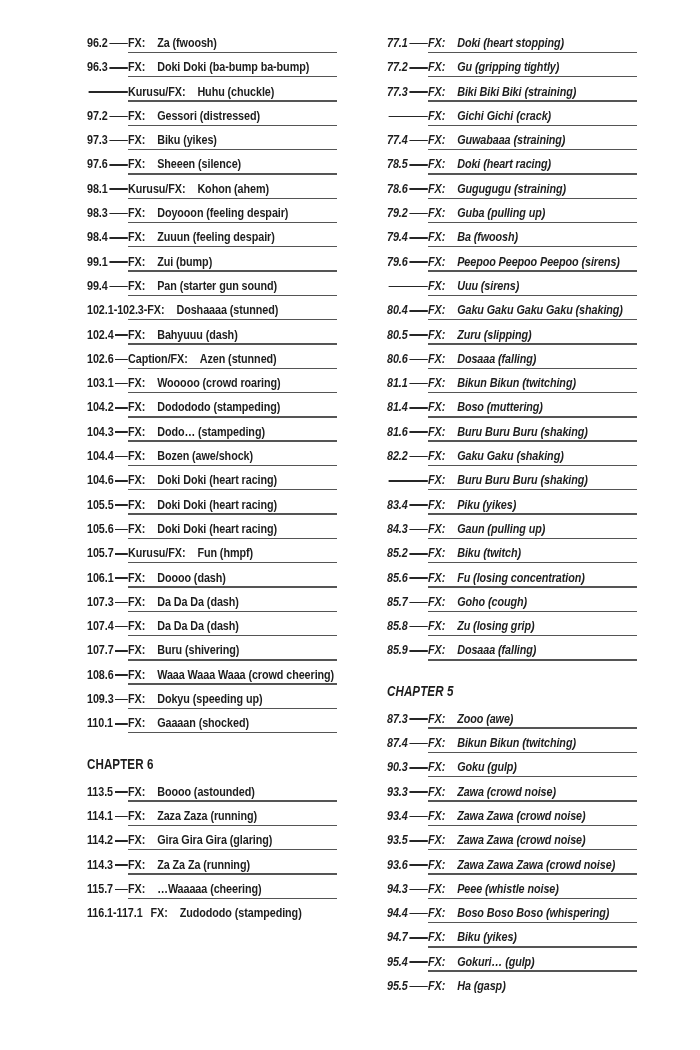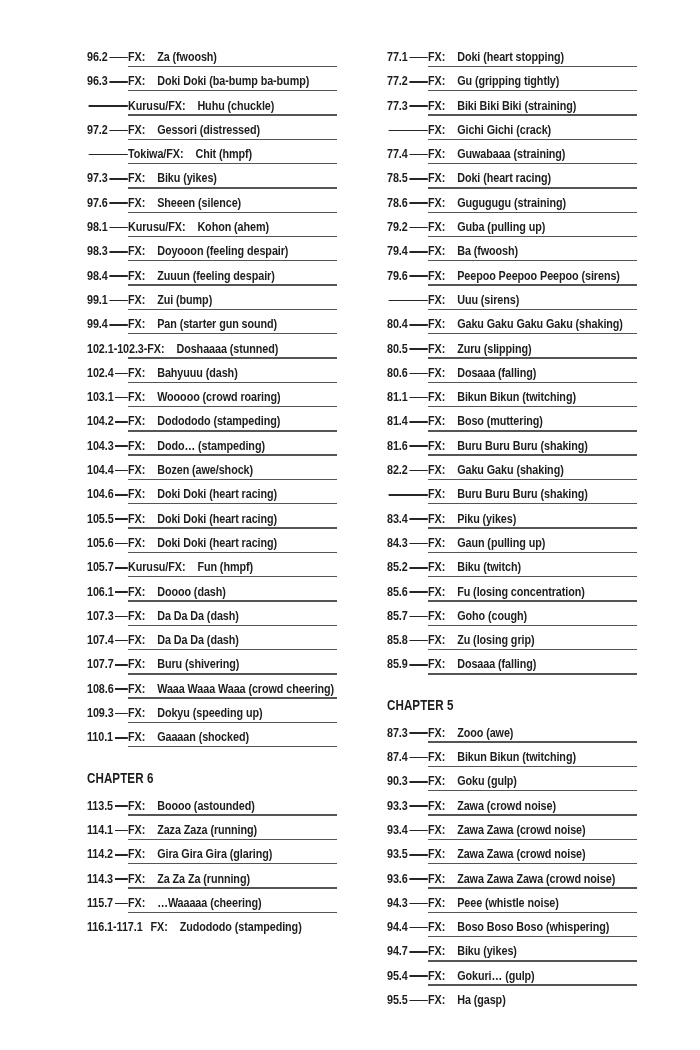--- a/index.html
+++ b/index.html
@@ -10,25 +10,25 @@
     overflow:hidden;
     position:relative;
   }
   .page{
     position:absolute;inset:0;
     background:#ffffff;
     color:#1d1d1d;
   }
   .col{
     position:absolute;
-    top:44px;
+    top:30px;
     width:250px;
   }
   .col-left{left:87px;}
-  .col-right{left:387px;}
+  .col-right{left:387px;font-style:italic;}
 
   .entry{
     position:relative;
     height:24.3px;
   }
   .row{
     position:absolute;
     left:0;top:6px;
     display:flex;
     align-items:center;
@@ -122,31 +122,20 @@
             <span class="dashline"></span>
           </span>
           <span class="label">FX:</span>
           <span class="sound">Gessori (distressed)</span>
         </div>
         <div class="underline"></div>
       </div>
       <div class="entry">
         <div class="row">
           <span class="lead">
-            <span class="num"></span>
-            <span class="dashline"></span>
-          </span>
-          <span class="label">Tokiwa/FX:</span>
-          <span class="sound">Chit (hmpf)</span>
-        </div>
-        <div class="underline"></div>
-      </div>
-      <div class="entry">
-        <div class="row">
-          <span class="lead">
             <span class="num">97.3</span>
             <span class="dashline"></span>
           </span>
           <span class="label">FX:</span>
           <span class="sound">Biku (yikes)</span>
         </div>
         <div class="underline"></div>
       </div>
       <div class="entry">
         <div class="row">
@@ -225,20 +214,31 @@
         <div class="underline"></div>
       </div>
       <div class="entry">
         <div class="row">
           <span class="lead">
             <span class="num">102.4</span>
             <span class="dashline"></span>
           </span>
           <span class="label">FX:</span>
           <span class="sound">Bahyuuu (dash)</span>
+        </div>
+        <div class="underline"></div>
+      </div>
+      <div class="entry">
+        <div class="row">
+          <span class="lead">
+            <span class="num">102.6</span>
+            <span class="dashline"></span>
+          </span>
+          <span class="label">Caption/FX:</span>
+          <span class="sound">Azen (stunned)</span>
         </div>
         <div class="underline"></div>
       </div>
       <div class="entry">
         <div class="row">
           <span class="lead">
             <span class="num">103.1</span>
             <span class="dashline"></span>
           </span>
           <span class="label">FX:</span>

